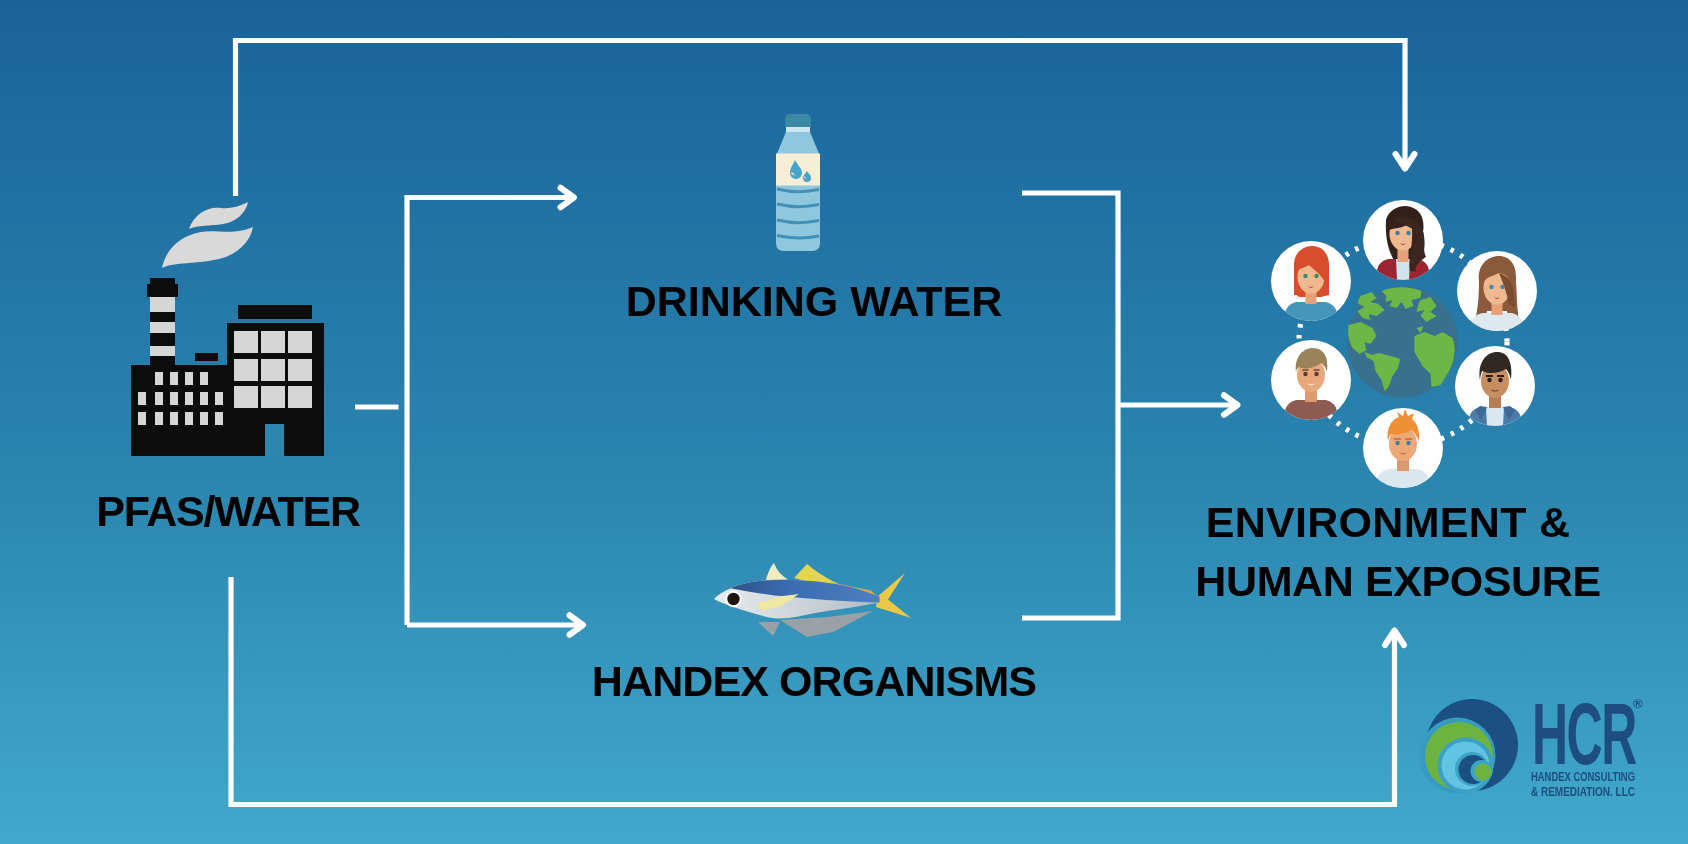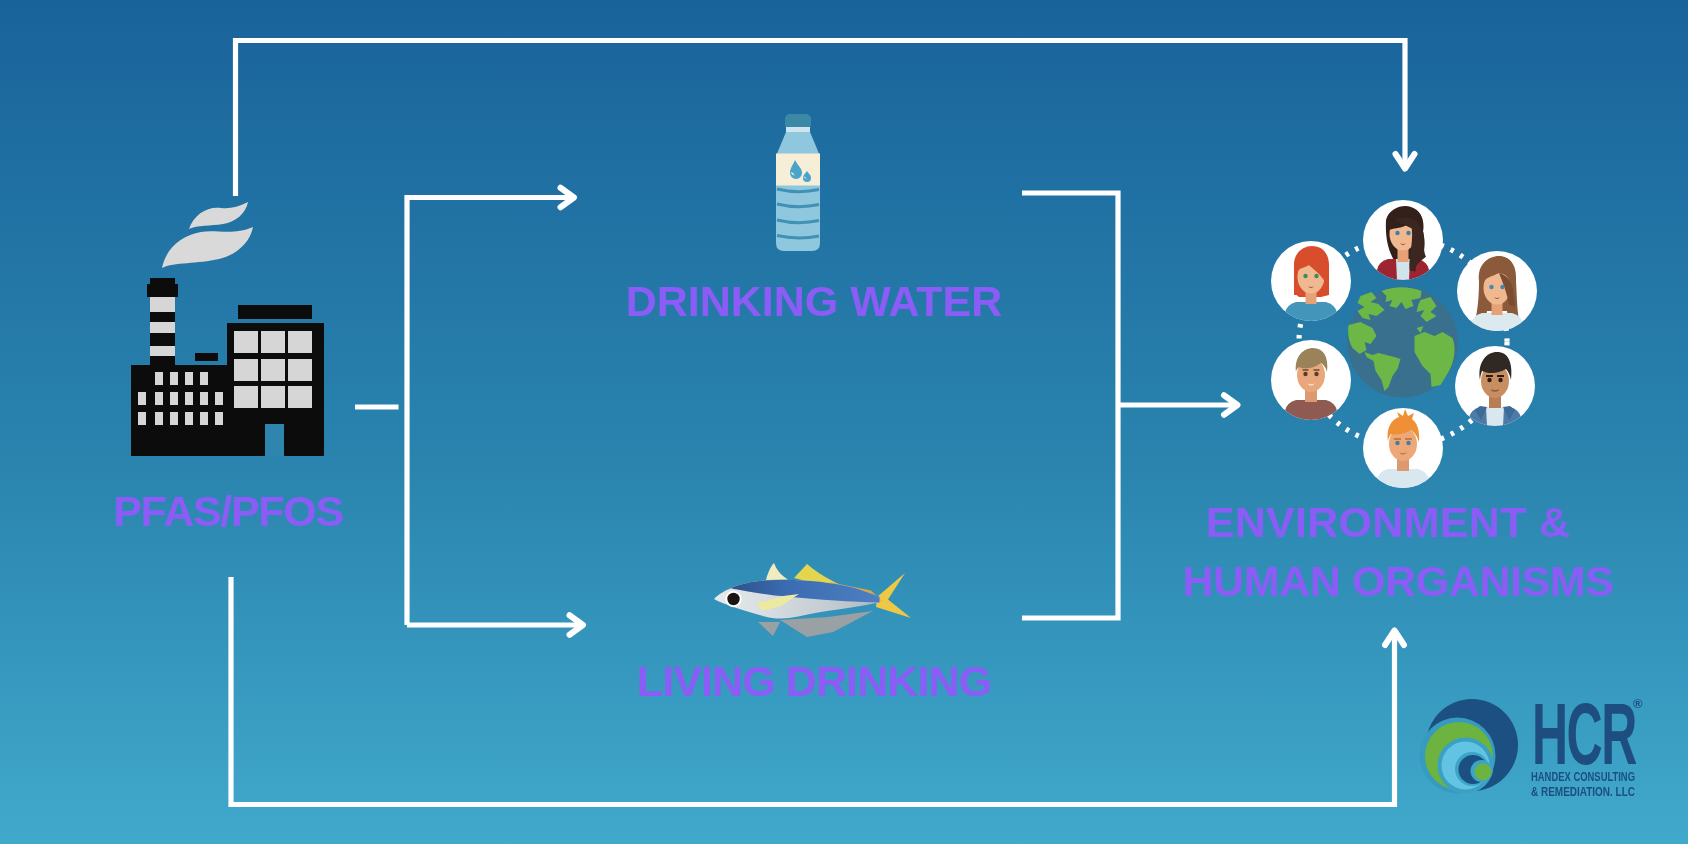--- a/index.html
+++ b/index.html
@@ -1,19 +1,19 @@
 <!DOCTYPE html>
 <html><head>
 <meta charset="utf-8">
 <style>
   html,body{margin:0;padding:0;}
   body{width:1688px;height:844px;overflow:hidden;position:relative;
        background:linear-gradient(180deg,#19639b 0%,#2a84ae 55%,#41a9cc 100%);
        font-family:"Liberation Sans",sans-serif;}
-  .lbl{position:absolute;color:#8b5cf6;font-weight:700;font-size:43px;white-space:nowrap;transform:translateX(-50%);}
+  .lbl{position:absolute;color:#000000;font-weight:700;font-size:43px;white-space:nowrap;transform:translateX(-50%);}
   svg{position:absolute;display:block;}
 </style>
 </head>
 <body>
 
 <svg id="arrows" width="1688" height="844" viewBox="0 0 1688 844" style="left:0;top:0" fill="none" stroke="#fff" stroke-width="5.2">
 
   <path d="M235.5,196 L235.5,40.5 L1405,40.5 L1405,165"></path>
   <path d="M1395.5,154 L1405,168.5 L1414.5,154" stroke-width="6" stroke-linecap="round" stroke-linejoin="round"></path>
 
@@ -285,17 +285,17 @@
   <circle cx="69.5" cy="86" r="11" fill="#3ca4c7"></circle>
   <circle cx="71" cy="87" r="8.5" fill="#6cb33f"></circle>
   <g fill="#1d4e7f" font-family="Liberation Sans" font-weight="700">
     <text x="120" y="45.2" font-size="50" letter-spacing="-1.5" transform="scale(1,1.75)">HCR</text>
     <text x="119" y="96" font-size="12.5" textLength="104" lengthAdjust="spacingAndGlyphs">HANDEX CONSULTING</text>
     <text x="119" y="111" font-size="12.5" textLength="104" lengthAdjust="spacingAndGlyphs">&amp; REMEDIATION. LLC</text>
     <text x="221" y="23" font-size="13">®</text>
   </g>
 </svg>
 
-<div class="lbl" style="left:228px;top:487px;letter-spacing:-1.3px;">PFAS/PFOS</div>
+<div class="lbl" style="left:228px;top:487px;letter-spacing:-1.3px;">PFAS/WATER</div>
 <div class="lbl" style="left:814px;top:277px;letter-spacing:0px;">DRINKING WATER</div>
-<div class="lbl" style="left:814px;top:657px;letter-spacing:-0.9px;">LIVING DRINKING</div>
+<div class="lbl" style="left:814px;top:657px;letter-spacing:-0.9px;">HANDEX ORGANISMS</div>
 <div class="lbl" style="left:1388px;top:498px;letter-spacing:0.3px;">ENVIRONMENT &amp;</div>
-<div class="lbl" style="left:1398px;top:557px;letter-spacing:-0.4px;">HUMAN ORGANISMS</div>
+<div class="lbl" style="left:1398px;top:557px;letter-spacing:-0.4px;">HUMAN EXPOSURE</div>
 
 </body></html>

